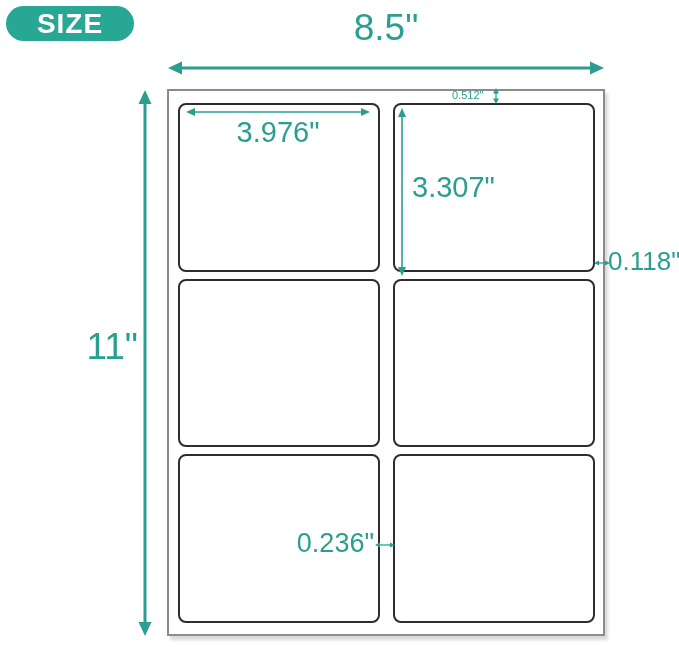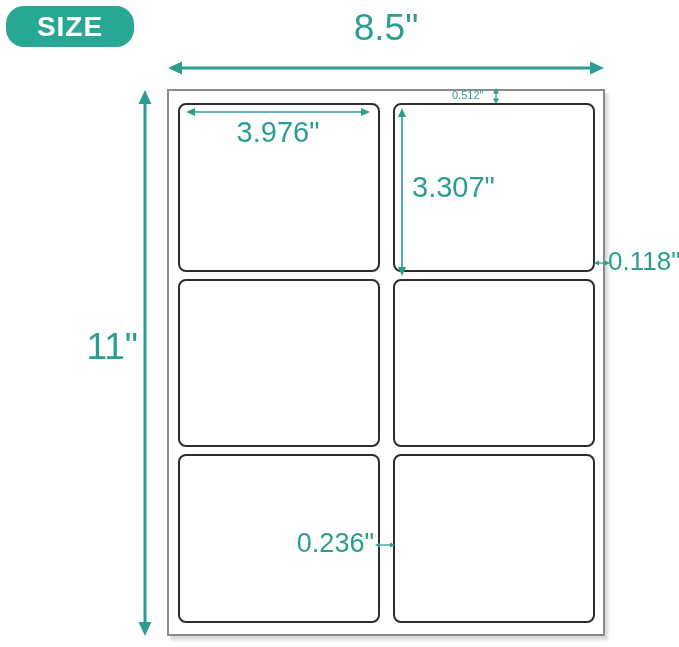--- a/index.html
+++ b/index.html
@@ -14,21 +14,21 @@
   html,body{background:var(--background);}
   .stage{
     position:relative;
     width:679px;height:647px;
     background:var(--background);
     font-family:"Liberation Sans", sans-serif;
     overflow:hidden;
   }
   .badge{
     position:absolute;left:6px;top:6px;
-    width:128px;height:41px;
+    width:128px;height:35px;
     background:var(--badge-bg);
     border-radius:18px;
     display:flex;align-items:center;justify-content:center;
   }
   .badge span{
     color:var(--badge-text);
     font-size:28px;font-weight:bold;letter-spacing:1px;
   }
   .sheet{
     position:absolute;left:167px;top:89px;

